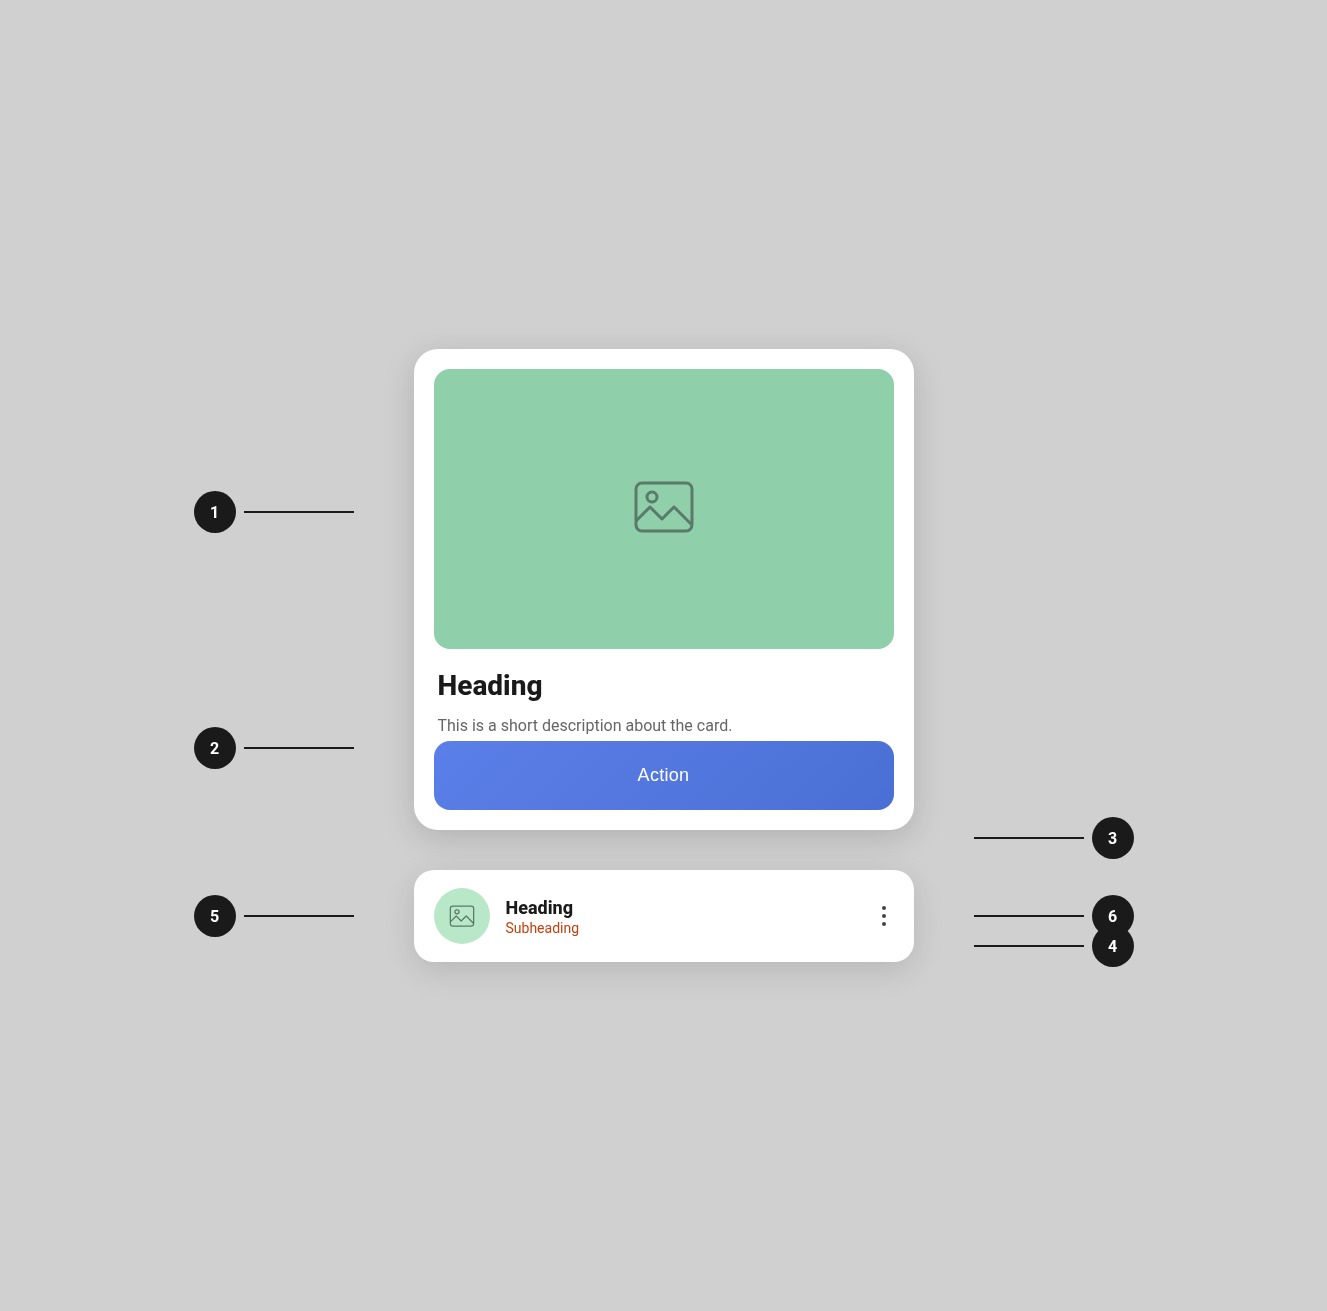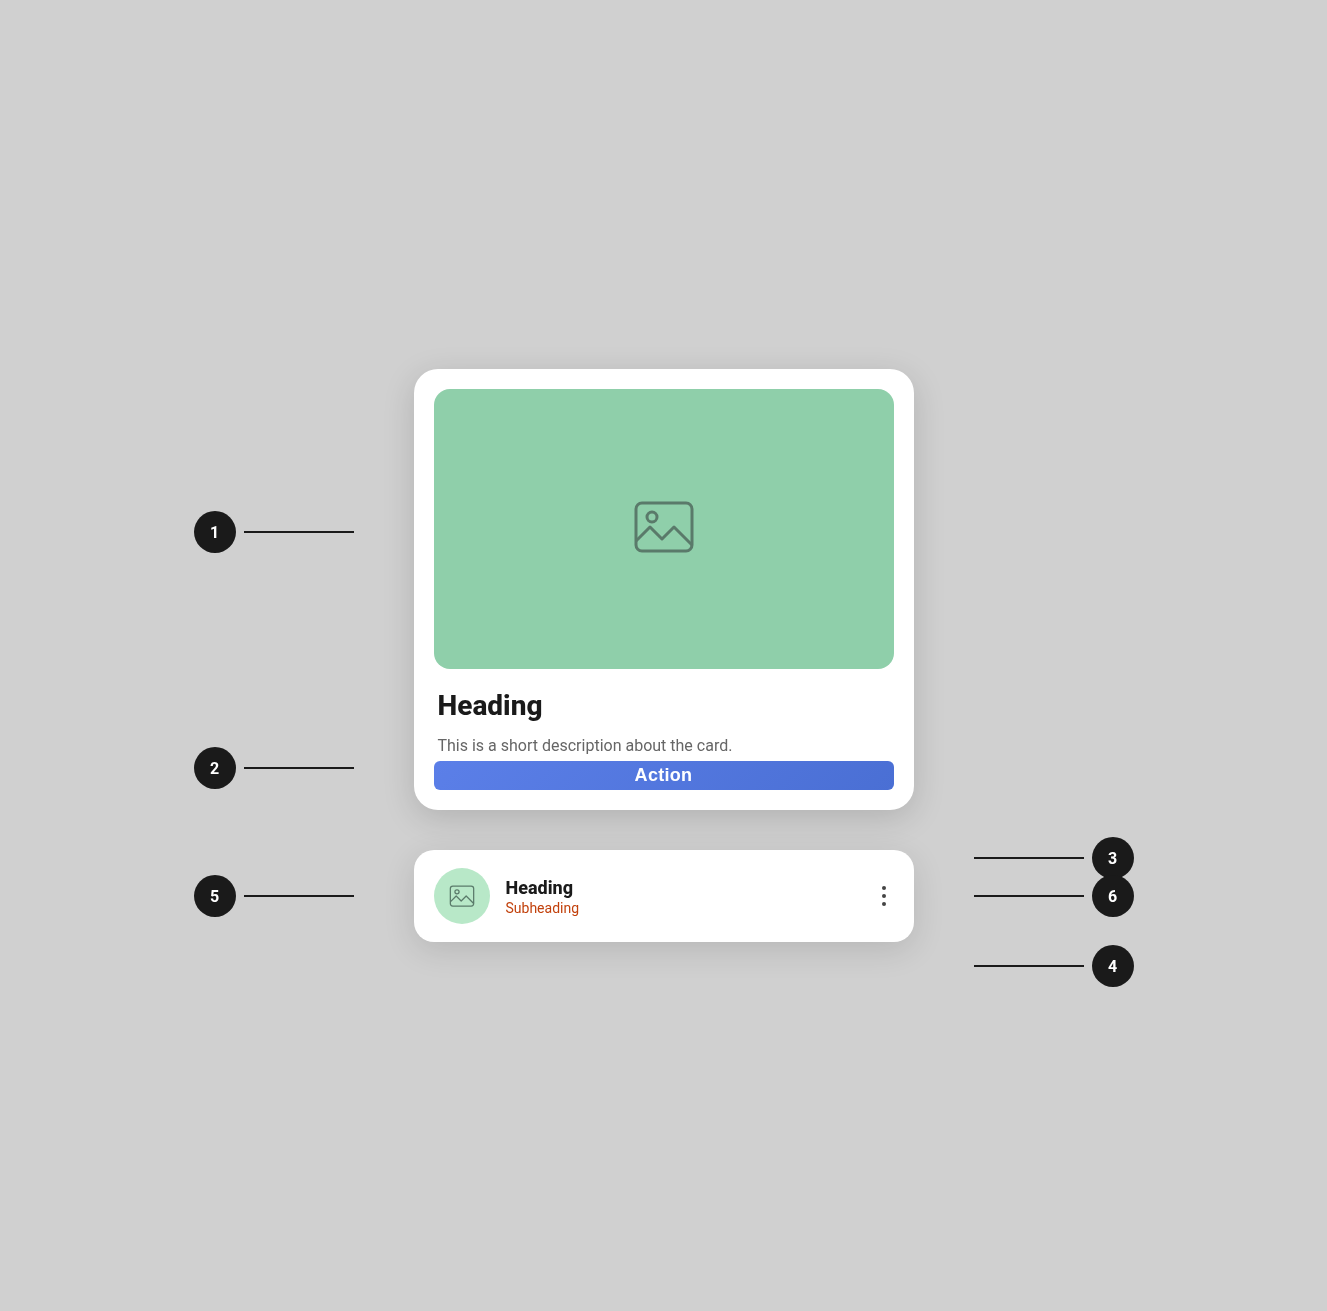--- a/index.html
+++ b/index.html
@@ -64,27 +64,27 @@
     .card-description {
       font-size: 16px;
       color: #666666;
       line-height: 1.5;
       margin-bottom: 3px;
       padding: 0 4px;
     }
 
     .action-button {
       width: 100%;
-      padding: 4px;
+      padding: 24px;
       background: linear-gradient(135deg, #5b7fe8, #4a6fd4);
       border: none;
-      border-radius: 6px;
+      border-radius: 16px;
       color: white;
       font-size: 18px;
-      font-weight: 700;
+      font-weight: 400;
       cursor: pointer;
       letter-spacing: 0.3px;
     }
 
     
     .list-card {
       background: #ffffff;
       border-radius: 20px;
       width: 500px;
       padding: 18px 20px;

